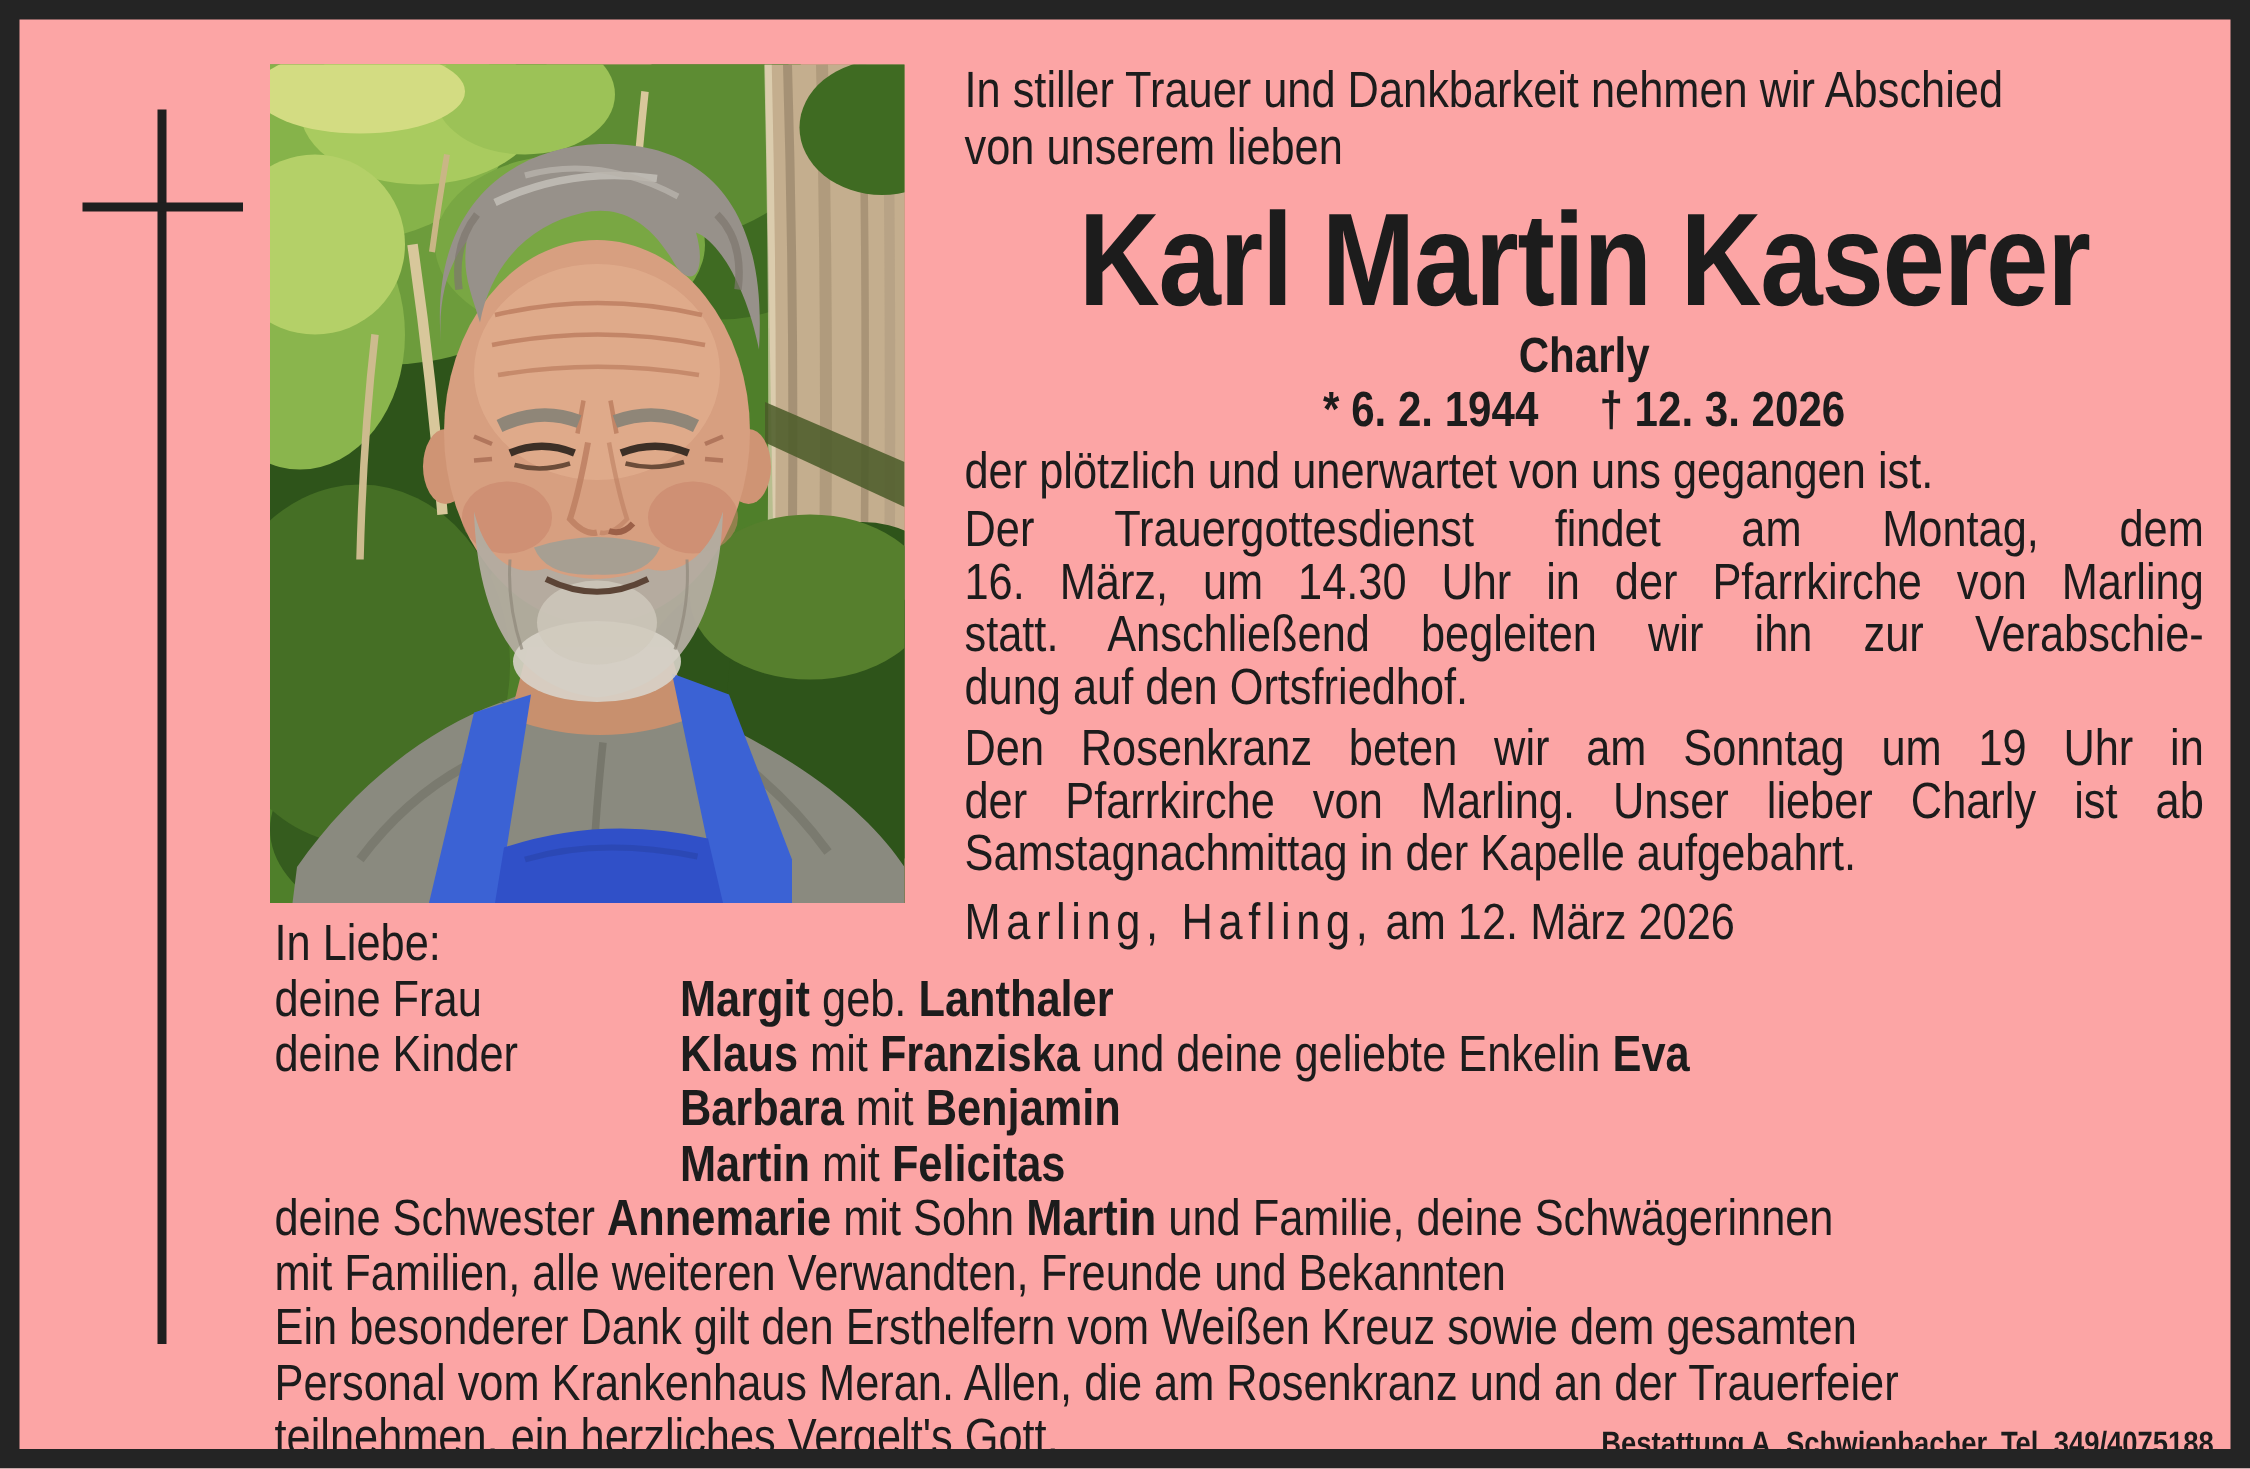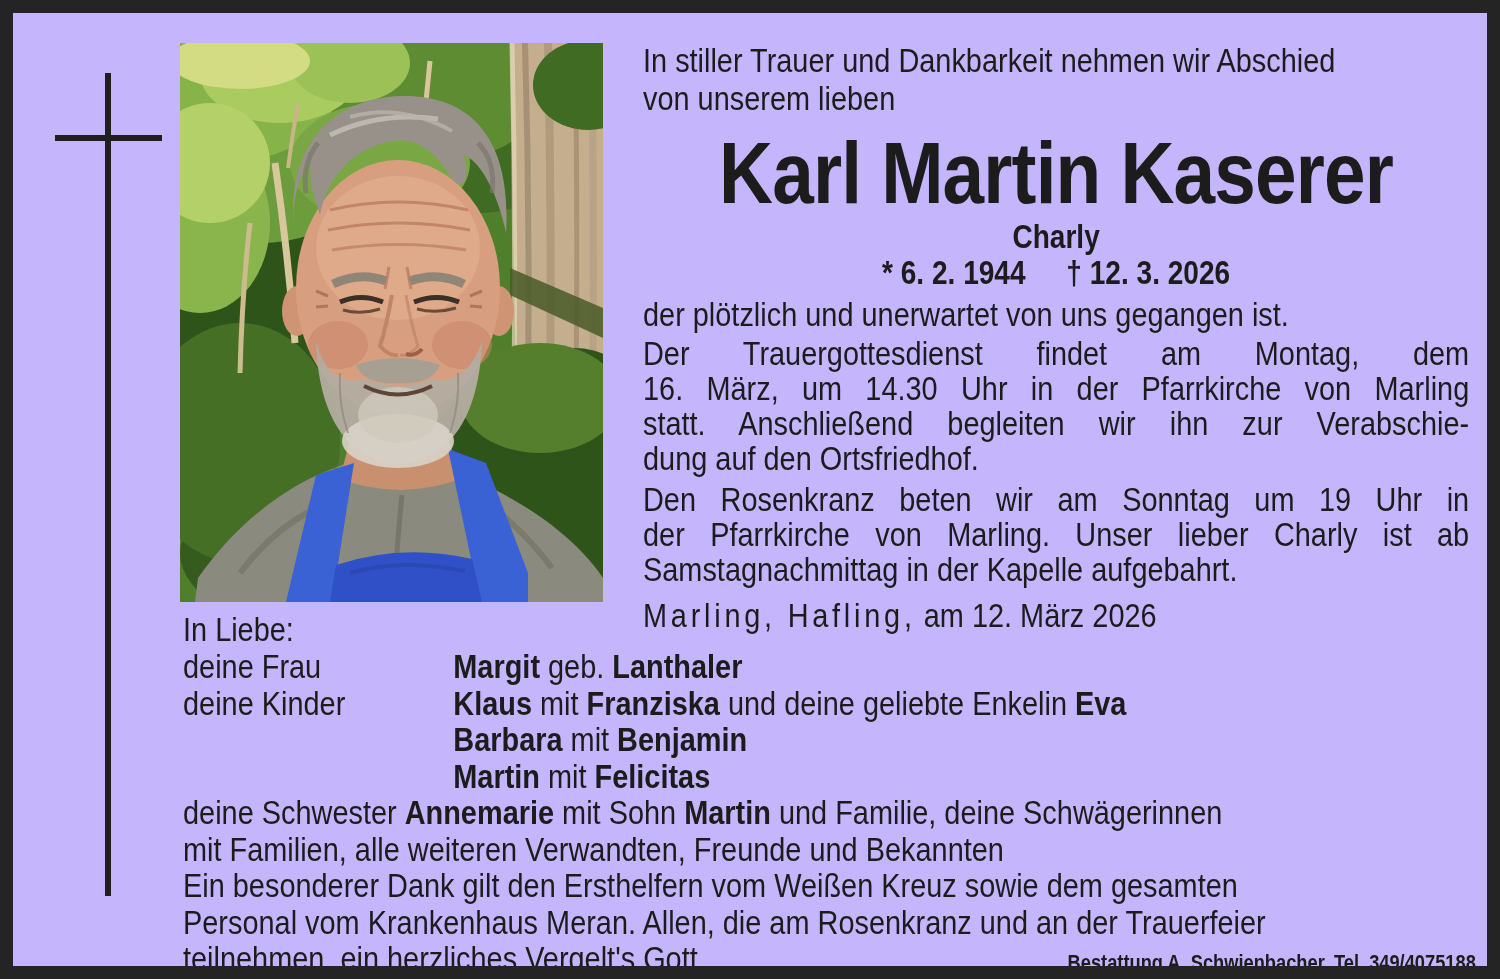--- a/index.html
+++ b/index.html
@@ -1,18 +1,18 @@
 <!DOCTYPE html>
 <html><head>
 <meta charset="utf-8">
 <style>
   html,body { margin:0; padding:0; background:#ffffff; }
   .page {
     position:relative; width:1500px; height:979px; box-sizing:border-box;
-    border:13px solid #242424; background:#c4b5fd; overflow:hidden;
+    border:13px solid #242424; background:#fca5a5; overflow:hidden;
     font-family:"Liberation Sans","DejaVu Sans",sans-serif; color:#1c1c1c;
   }
   
   .cross-v { position:absolute; left:92px; top:60px; width:6px;  height:823px; background:#1f1f1f; }
   .cross-h { position:absolute; left:42px; top:122px; width:107px; height:6px; background:#1f1f1f; }
   
   .photo { position:absolute; left:167px; top:30px; width:423px; height:559px; }
   
   .cond { transform:scaleX(0.85); transform-origin:0 0; }
   .right-col { position:absolute; left:630px; top:28px; width:972px; font-size:34px; line-height:38px; }

